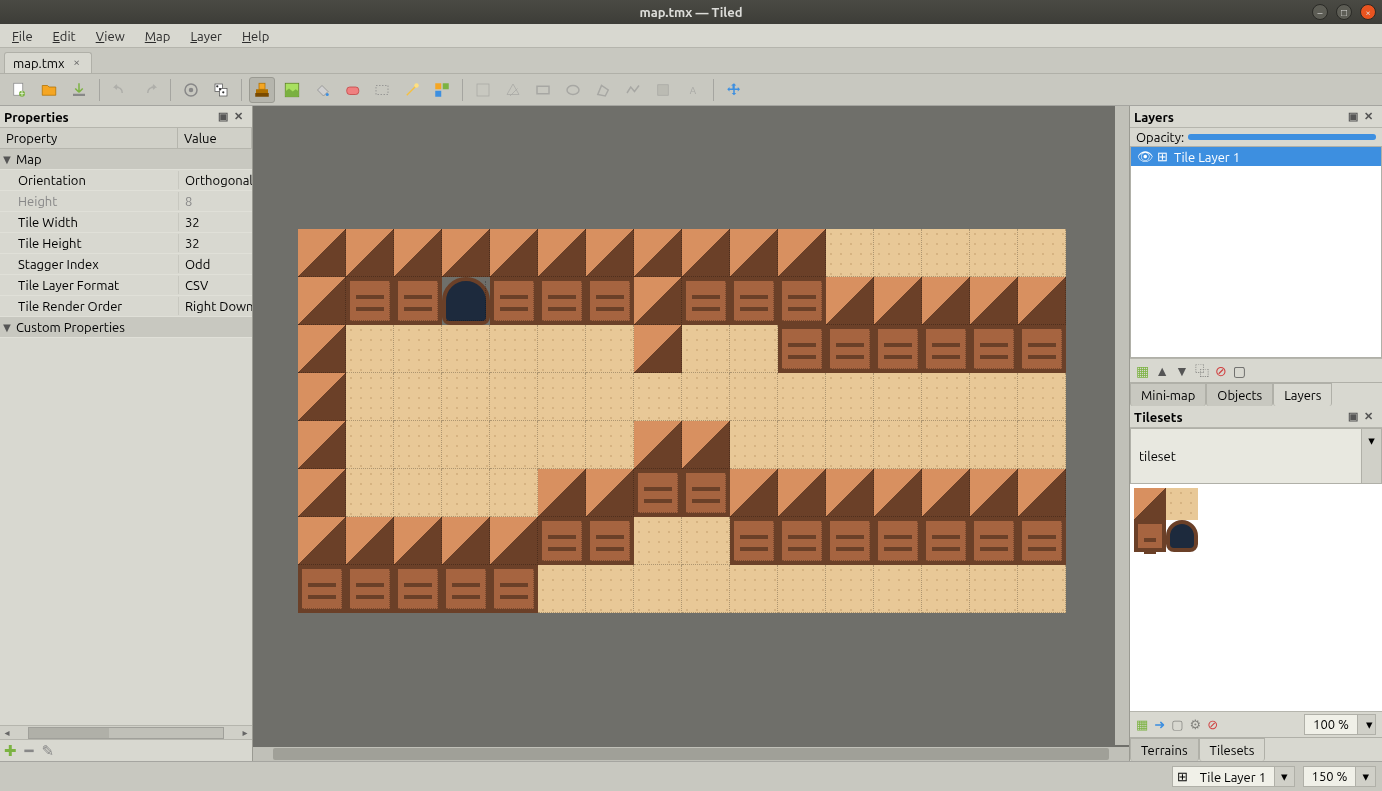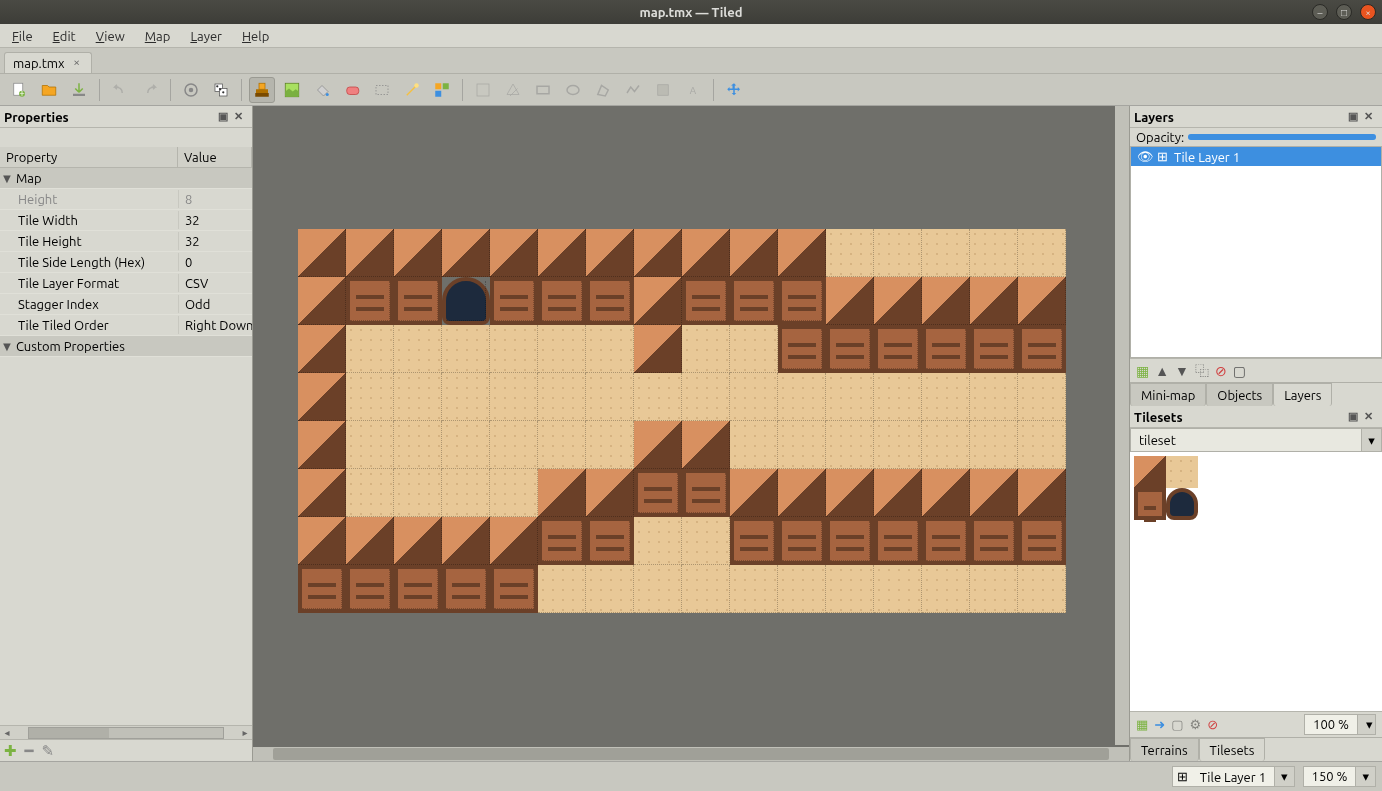--- a/index.html
+++ b/index.html
@@ -30,21 +30,21 @@
 .tsep { width: 1px; height: 22px; background: #a5a5a0; margin: 0 3px; }
 
 
 .main { display: flex; height: calc(791px - 24px - 24px - 26px - 32px - 30px); background: #6f6f6a; }
 
 
 .left-panel { width: 253px; background: #d8d8d0; display: flex; flex-direction: column; border-right: 1px solid #9a9a92; }
 .panel-title { height: 22px; display: flex; align-items: center; justify-content: space-between; padding: 0 4px; background: #d8d8d0; border-bottom: 1px solid #b5b5ad; font-weight: bold; font-size: 13px; }
 .panel-title .pt-btns { display: flex; gap: 2px; }
 .pt-btn { width: 14px; height: 14px; font-size: 11px; color: #555; }
-.prop-header { display: flex; background: #d0d0c8; border-bottom: 1px solid #b5b5ad; margin-top: 19px; }
+.prop-header { display: flex; background: #d0d0c8; border-bottom: 1px solid #b5b5ad; }
 .prop-header div { padding: 3px 6px; border-right: 1px solid #b5b5ad; }
 .ph-prop { width: 178px; } .ph-val { flex: 1; }
 .prop-row { display: flex; border-bottom: 1px solid #e0e0d8; min-height: 21px; align-items: center; }
 .prop-row.group { background: #c8c8c0; font-weight: normal; }
 .prop-row.group .arrow { width: 14px; text-align: center; color: #555; }
 .prop-row .pname { width: 178px; padding: 2px 4px 2px 18px; white-space: nowrap; overflow: hidden; }
 .prop-row.group .pname { padding-left: 2px; }
 .prop-row .pval { flex: 1; padding: 2px 6px; border-left: 1px solid #c8c8c0; white-space: nowrap; overflow: hidden; }
 .prop-row.dim .pname, .prop-row.dim .pval { color: #888; }
 .prop-scroll { height: 14px; background: #d0d0c8; display: flex; align-items: center; border-top: 1px solid #b5b5ad; }
@@ -83,21 +83,21 @@
 .layer-item .vis { width: 14px; }
 .layer-toolbar { height: 24px; display: flex; align-items: center; gap: 6px; padding: 0 6px; border-top: 1px solid #b5b5ad; }
 .layer-toolbar span { font-size: 14px; color: #555; }
 
 .tabs-local { display: flex; border-top: 1px solid #b0b0a8; }
 .tabs-local div { flex: 0 0 auto; padding: 4px 10px; border: 1px solid #b0b0a8; border-bottom: none; background: #c8c8c0; border-radius: 0 0 3px 3px; }
 .tabs-local div.active { background: #d8d8d0; font-weight: normal; }
 
 .tilesets-section { flex: 1; display: flex; flex-direction: column; }
 .tileset-combo { display: flex; margin: 0; border: 1px solid #b0b0a8; }
-.tileset-combo .sel { flex: 1; padding: 4px 8px; background: #e8e8e0; }
+.tileset-combo .sel { flex: 1; padding: 20px 8px; background: #e8e8e0; }
 .tileset-combo .arrow { width: 20px; text-align: center; background: #d0d0c8; border-left: 1px solid #b0b0a8; padding-top: 4px; }
 .tileset-preview { background: #fff; flex: 1; padding: 4px; }
 .tileset-grid { display: grid; grid-template-columns: 32px 32px; grid-auto-rows: 32px; gap: 0; width: 64px; }
 .tileset-grid .tt { width: 32px; height: 32px; position: relative; }
 .tileset-toolbar { height: 26px; display: flex; align-items: center; gap: 6px; padding: 0 6px; border-top: 1px solid #b5b5ad; }
 .tileset-toolbar .zoom { margin-left: auto; display: flex; border: 1px solid #b0b0a8; }
 .tileset-toolbar .zoom span { padding: 2px 8px; background: #f0f0e8; }
 .tileset-toolbar .zoom .arrow { border-left: 1px solid #b0b0a8; background: #d0d0c8; width: 18px; text-align: center; }
 
 
@@ -289,46 +289,46 @@
         </span>
     </div>
     <div class="prop-header">
       <div class="ph-prop">Property</div>
       <div class="ph-val">Value</div>
     </div>
     <div class="prop-row group">
         <span class="arrow">▼</span>
         <span class="pname">Map</span>
       </div>
+    <div class="prop-row">
+        <span class="pname">Orientation</span>
+        <span class="pval">Orthogonal</span>
+      </div>
     <div class="prop-row dim">
         <span class="pname">Height</span>
         <span class="pval">8</span>
       </div>
     <div class="prop-row">
         <span class="pname">Tile Width</span>
         <span class="pval">32</span>
       </div>
     <div class="prop-row">
         <span class="pname">Tile Height</span>
         <span class="pval">32</span>
       </div>
     <div class="prop-row">
-        <span class="pname">Tile Side Length (Hex)</span>
-        <span class="pval">0</span>
+        <span class="pname">Stagger Index</span>
+        <span class="pval">Odd</span>
       </div>
     <div class="prop-row">
         <span class="pname">Tile Layer Format</span>
         <span class="pval">CSV</span>
       </div>
     <div class="prop-row">
-        <span class="pname">Stagger Index</span>
-        <span class="pval">Odd</span>
-      </div>
-    <div class="prop-row">
-        <span class="pname">Tile Tiled Order</span>
+        <span class="pname">Tile Render Order</span>
         <span class="pval">Right Down</span>
       </div>
     <div class="prop-row group">
         <span class="arrow">▼</span>
         <span class="pname">Custom Properties</span>
       </div>
     <div style="flex:1"></div>
     <div class="prop-scroll">
         <span class="sbtn">◂</span>
         <div class="track">

